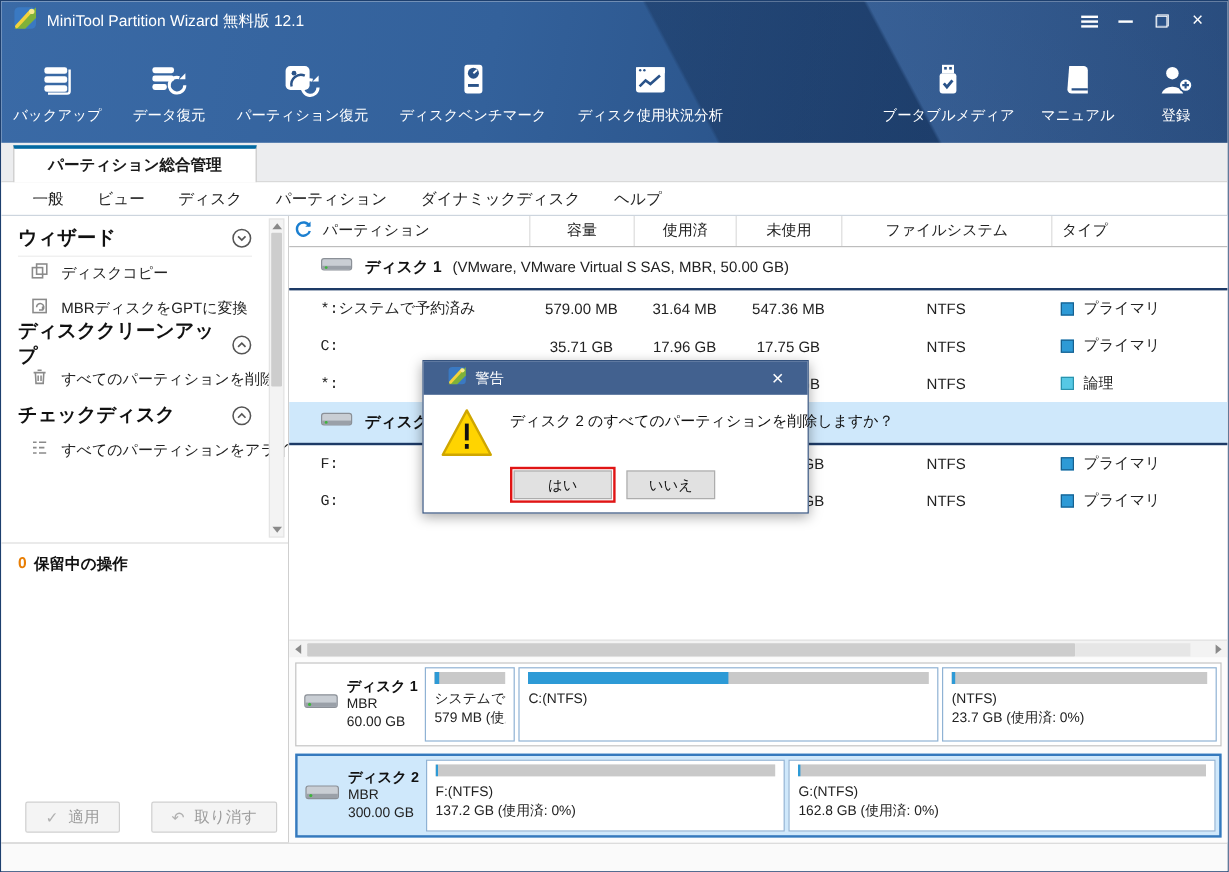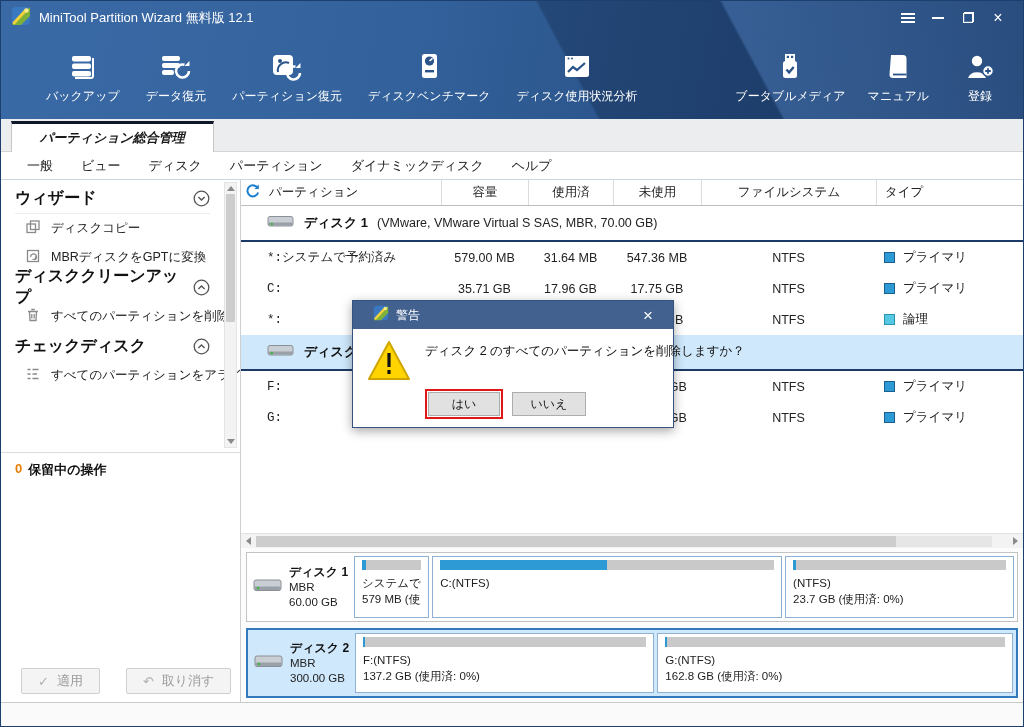--- a/index.html
+++ b/index.html
@@ -20,32 +20,32 @@
   .app-title{font-size:13px;color:#fff;}
   .win-controls{margin-left:auto;display:flex;align-items:center;gap:0;}
   .wbtn{width:30px;height:24px;display:flex;align-items:center;justify-content:center;cursor:default;}
   .menu-bars{display:block;width:14px;height:10px;border-top:2px solid #fff;border-bottom:2px solid #fff;position:relative;}
   .menu-bars::after{content:"";position:absolute;left:0;top:2px;width:14px;height:2px;background:#fff;}
   .min-bar{display:block;width:12px;height:2px;background:#fff;}
   .restore-boxes{display:block;width:11px;height:11px;position:relative;}
   .restore-boxes::before{content:"";position:absolute;right:0;top:0;width:8px;height:8px;border:1.5px solid #fff;}
   .restore-boxes::after{content:"";position:absolute;left:0;bottom:0;width:8px;height:8px;border:1.5px solid #fff;background:rgba(42,83,137,.8);}
   .close-x{font-size:16px;line-height:1;color:#fff;}
-  .toolbar{height:85px;display:flex;align-items:flex-start;padding:8px 14px 0 10px;margin-left:35px;}
+  .toolbar{height:85px;display:flex;align-items:flex-start;padding:8px 14px 0 10px;}
   .tb-group{display:flex;gap:26px;}
   .tb-group.right{margin-left:auto;gap:22px;}
   .tb-item{display:flex;flex-direction:column;align-items:center;gap:4px;min-width:58px;cursor:default;}
   .tb-item .ticon{height:42px;display:flex;align-items:flex-end;justify-content:center;}
   .tb-item .tlabel{font-size:12px;color:#fff;white-space:nowrap;}
   
   .tabbar{height:33px;flex:0 0 33px;background:#ecedef;display:flex;align-items:flex-end;padding-left:10px;border-bottom:1px solid #d4d4d4;}
   .tab{
     height:31px;background:#fff;border:1px solid #c6c6c6;border-bottom:none;
-    border-top:3px solid #0f172a;display:flex;align-items:center;padding:12px 28px;
-    font-size:13px;font-weight:bold;color:#1a1a1a;margin-bottom:-1px;font-style:italic;
+    border-top:3px solid #0369a1;display:flex;align-items:center;padding:12px 28px;
+    font-size:13px;font-weight:bold;color:#1a1a1a;margin-bottom:-1px;
   }
   
   .menubar{height:28px;flex:0 0 28px;background:#fff;display:flex;align-items:center;padding-left:12px;gap:0;border-bottom:1px solid #cdd5de;}
   .menu-item{font-size:13px;color:#222;padding:4px 14px;cursor:default;}
   
   .content{flex:1 1 auto;display:flex;min-height:0;}
   .sidebar{width:240px;flex:0 0 240px;background:#fff;border-right:1px solid #cfcfcf;display:flex;flex-direction:column;}
   .side-scroll{position:relative;height:272px;flex:0 0 272px;}
   .side-inner{padding:4px 30px 0 14px;}
   .sec-header{height:30px;display:flex;align-items:center;}
@@ -111,21 +111,21 @@
   }
   .dlg-titlebar{height:28px;flex:0 0 28px;background:#42618f;display:flex;align-items:center;gap:7px;padding:0 20px;}
   .dlg-title{color:#fff;font-size:12px;}
   .dlg-close{margin-left:auto;color:#fff;font-size:17px;line-height:1;cursor:default;}
   .dlg-body{flex:1;position:relative;}
   .dlg-msg{position:absolute;left:72px;top:14px;font-size:12.5px;color:#111;white-space:nowrap;}
   .dlg-tri{position:absolute;left:13px;top:10px;}
   .dlg-buttons{position:absolute;left:72px;bottom:8px;display:flex;align-items:center;gap:9px;}
   .annot{border:2px solid #e01515;padding:1px;}
   .dbtn{height:24px;background:#e1e1e1;border:1px solid #adadad;font-size:12px;color:#111;display:flex;align-items:center;justify-content:center;font-family:inherit;}
-  .dbtn.yes{width:72px;}
+  .dbtn.yes{width:82px;}
   .dbtn.no{width:74px;}
 </style>
 </head>
 <body>
 
 <div id="window">
 
   <div class="header">
     <div class="titlebar">
       <span>
@@ -370,21 +370,21 @@
         </div>
 
         <div class="group-row">
           <span>
             <svg width="28" height="15" viewBox="0 0 28 15">
                 <rect x="1" y="2.5" width="25" height="9.5" rx="2" fill="#c9ced4" stroke="#8b9097"></rect>
                 <rect x="1.5" y="8.5" width="24" height="3" fill="#9aa0a8"></rect>
                 <circle cx="4.8" cy="10" r="1.2" fill="#3db53d"></circle>
               </svg></span>
           <span class="gname">ディスク 1</span>
-          <span class="gdetail">(VMware, VMware Virtual S SAS, MBR, 70.00 GB)</span>
+          <span class="gdetail">(VMware, VMware Virtual S SAS, MBR, 50.00 GB)</span>
         </div>
 
         <div class="prow">
           <div class="pname">*:システムで予約済み</div>
           <div class="c">579.00 MB</div>
           <div class="c">31.64 MB</div>
           <div class="c">547.36 MB</div>
           <div class="c">NTFS</div>
           <div class="ptype">
               <span class="sq primary"></span>

